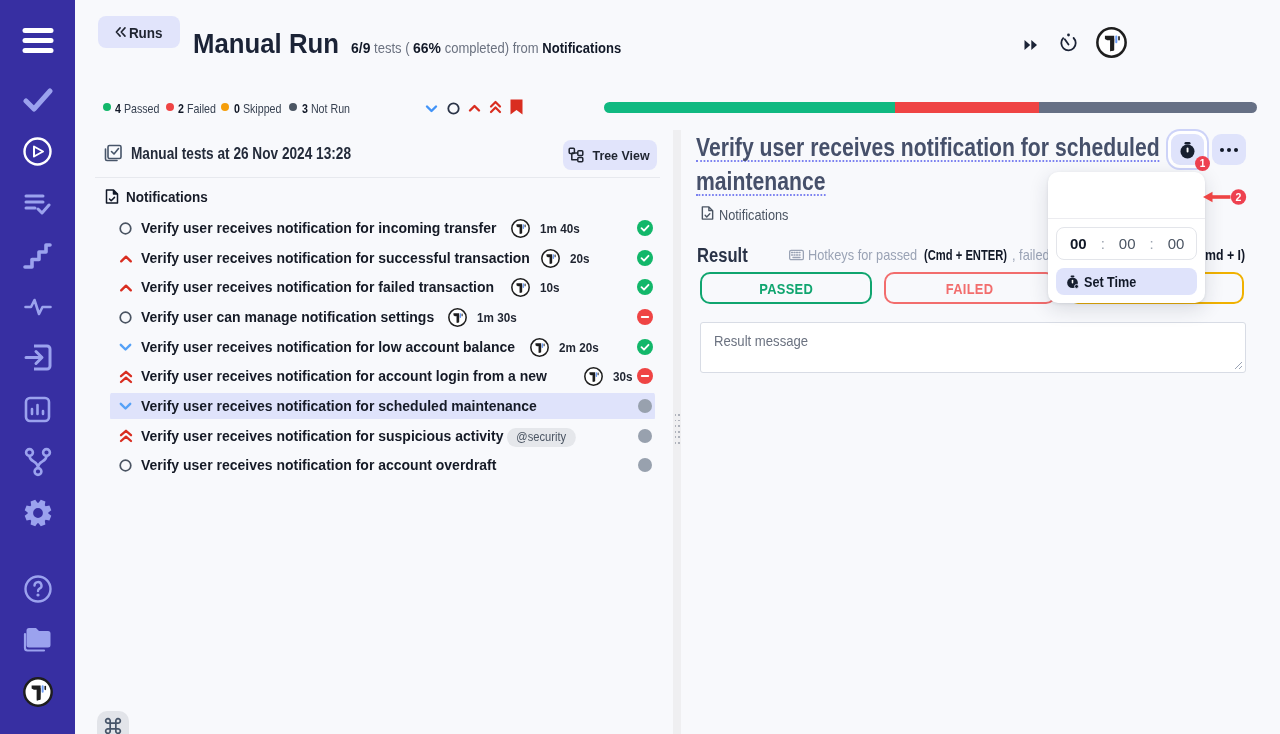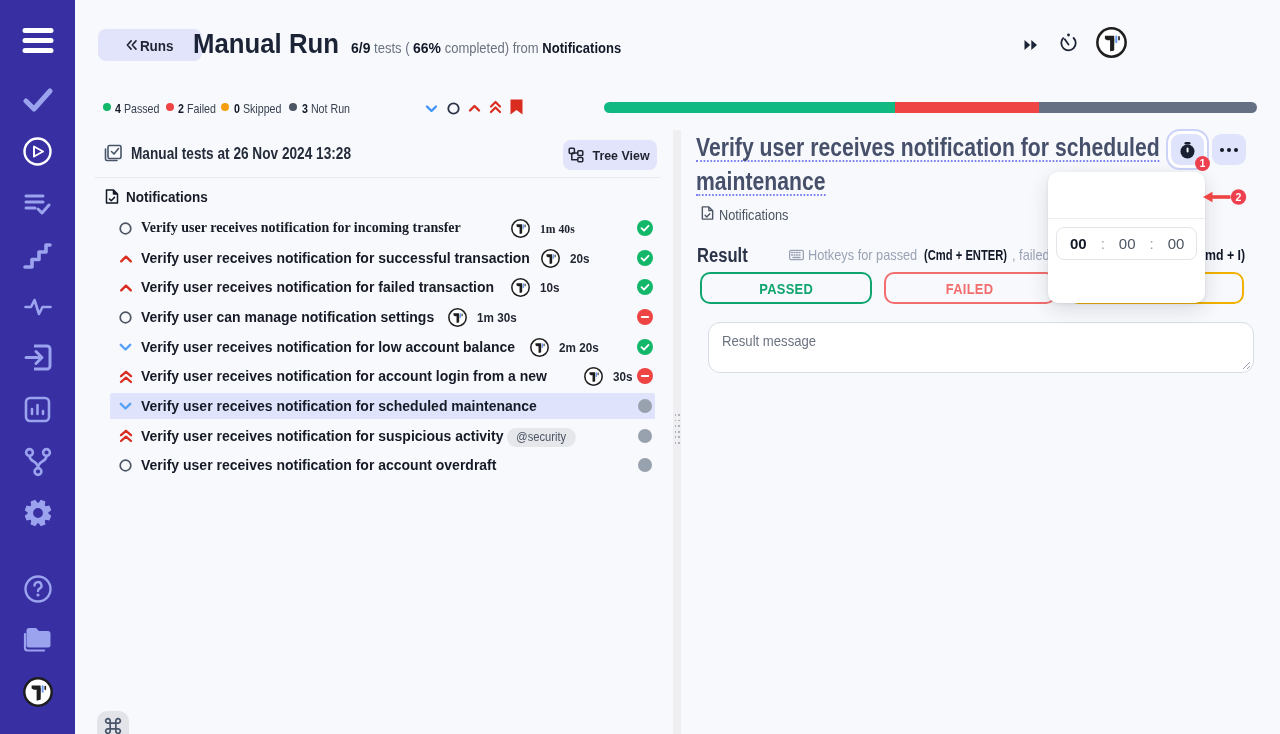--- a/index.html
+++ b/index.html
@@ -5,21 +5,21 @@
   * { margin:0; padding:0; box-sizing:border-box; }
   html,body { width:1280px; height:734px; overflow:hidden; background:#f8f9fc;
     font-family:"Liberation Sans", sans-serif; }
   .abs { position:absolute; }
   #app { position:relative; width:1280px; height:734px; }
   
   #sidebar { position:absolute; left:0; top:0; width:75px; height:734px; background:#372fa2; }
   .sic { position:absolute; left:0; width:75px; display:flex; justify-content:center; }
   
   .lavbtn { background:#e1e4fb; border-radius:8px; display:flex; align-items:center; justify-content:center; }
-  #runsbtn { left:98px; top:29px; width:104px; height:32px; font-size:15px; font-weight:600; color:#1f2430; }
+  #runsbtn { left:98px; top:16px; width:82px; height:32px; font-size:15px; font-weight:600; color:#1f2430; }
   #runsbtn span { transform:scaleX(.9); }
   #title { left:193px; top:28px; font-size:28px; font-weight:800; color:#1b2336; transform:scaleX(.92); transform-origin:0 0; white-space:nowrap;}
   #subtitle { left:351px; top:39px; font-size:14px; color:#6b7280; white-space:nowrap; transform:scaleX(.93); transform-origin:0 0;}
   #subtitle b { color:#111827; font-size:15px; }
   #finishbtn { left:1137px; top:26px; width:120px; height:34px; background:#5d5fef; border-radius:8px;
      color:#fff; font-size:15.5px; font-weight:700; display:flex; align-items:center; justify-content:center; gap:6px;}
   
   .dot { position:absolute; width:8px; height:8px; border-radius:50%; top:103px; }
   .stat { position:absolute; top:101px; font-size:13px; color:#374151; white-space:nowrap; transform:scaleX(.82); transform-origin:0 0;}
   .stat b { color:#111827; }
@@ -47,21 +47,21 @@
   #bctext { left:719px; top:206px; font-size:15px; color:#4b5563; transform:scaleX(.85); transform-origin:0 0;}
   #result { left:697px; top:244px; font-size:20px; font-weight:800; color:#2a3347; transform:scaleX(.83); transform-origin:0 0;}
   .hk { top:247px; font-size:14.5px; color:#9aa3b5; white-space:nowrap; transform:scaleX(.88); transform-origin:0 0;}
   .hkb { color:#111827; font-weight:700; font-size:14px; }
   .resbtn { position:absolute; top:272px; height:32px; border-radius:10px; background:transparent;
      display:flex; align-items:center; justify-content:center; font-size:15px; font-weight:700; letter-spacing:.3px;}
   .resbtn span { transform:scaleX(.86); }
   #passedbtn { left:700px; width:172px; border:2px solid #10a56f; color:#10a56f; }
   #failedbtn { left:884px; width:172px; border:2px solid #f26d6d; color:#f26d6d; }
   #skippedbtn { left:1068px; width:176px; border:2px solid #f0b100; color:#f0b100; }
-  #resultmsg { left:700px; top:322px; width:546px; height:51px; background:#fff; border:1px solid #d8dce5; border-radius:12px;margin-left:8px; }
+  #resultmsg { left:700px; top:322px; width:546px; height:51px; background:#fff; border:1px solid #d8dce5; border-radius:3px; }
   #resultmsg span { position:absolute; left:13px; top:9px; font-size:15px; color:#6b7280; transform:scaleX(.875); transform-origin:0 0;}
   
   #swbtn { left:1171px; top:134px; width:33px; height:31px; background:#dfe3fb; border-radius:9px;
     box-shadow:0 0 0 3px #fff, 0 0 0 5px #cdd3f8; display:flex; align-items:center; justify-content:center;}
   #dotsbtn { left:1212px; top:134px; width:34px; height:31px; background:#dfe3fb; border-radius:9px;
     display:flex; align-items:center; justify-content:center; gap:3px;}
   #dotsbtn i { width:4px; height:4px; background:#111827; border-radius:50%; }
   .badge { position:absolute; width:15px; height:15px; border-radius:50%; background:#ee4150; color:#fff;
     font-size:10px; font-weight:700; display:flex; align-items:center; justify-content:center; }
   
@@ -240,21 +240,21 @@
       <span style="transform:scaleX(.92);">Tree View</span>
     </div>
   <div class="abs" id="ldivider"></div>
   <div class="abs" id="secico"><svg width="16" height="17" viewBox="0 0 16 17" fill="none" stroke="#111827" stroke-width="1.5" stroke-linejoin="round">
         <path d="M2.5 2 H9.5 L13.5 6 V15 H2.5 Z"></path>
         <path d="M9.5 2 V6 H13.5" fill="#111827"></path>
         <path d="M5.5 11 L7.2 12.7 L10.5 9.4" stroke-linecap="round"></path>
       </svg></div>
   <div class="abs" id="sectitle">Notifications</div>
   <div id="rows">
-      <div class="row" style="top: 214px; font-family: Liberation Serif, serif;">
+      <div class="row" style="top: 214px;">
         <span class="prio"><svg width="13" height="13" viewBox="0 0 13 13" style="margin:1px;">
             <circle cx="6.5" cy="6.5" r="5.3" fill="none" stroke="#4b5563" stroke-width="1.7"></circle>
           </svg></span>
         <span class="rowtext">Verify user receives notification for incoming transfer</span>
         <span class="tlogo" style="left:401px;"><svg width="19" height="19" viewBox="0 0 32 32">
             <circle cx="16" cy="16" r="14.6" fill="#fff" stroke="#1e1e1e" stroke-width="2.6"></circle>
             <path d="M9.2 9 H18.8 V13.7 H11.6 L9.2 12.3 Z" fill="#1e1e1e"></path>
             <path d="M14.7 13.7 H18.8 V13.7 L18.3 24.2 L14.7 25 Z" fill="#1e1e1e"></path>
             <path d="M14.7 12 H18.8 V24 L14.7 25 Z" fill="#1e1e1e"></path>
             <rect x="19.9" y="8.7" width="2.1" height="8" rx="1" fill="#6b9cf6"></rect>
@@ -456,20 +456,29 @@
 
   <div class="abs" id="popup">
     <div id="pdiv"></div>
     <div id="timebox">
         <b>00</b>
         <span style="color:#9ca3af;">:</span>
         <span>00</span>
         <span style="color:#9ca3af;">:</span>
         <span>00</span>
       </div>
+    <div id="settimebtn">
+        <svg width="13" height="14" viewBox="0 0 17 18" fill="#171f30">
+          <rect x="6" y="0.5" width="5" height="2.2" rx="1.1"></rect>
+          <circle cx="8.5" cy="10" r="7"></circle>
+          <rect x="7.5" y="6" width="2" height="5" rx="1" fill="#fff"></rect>
+          <circle cx="13.8" cy="14.8" r="2.6" fill="#171f30" stroke="#dfe3fb" stroke-width="1.1"></circle>
+        </svg>
+        <span>Set Time</span>
+      </div>
   </div>
   <div class="abs" id="arrow2"><svg width="44" height="16" viewBox="0 0 44 16">
         <path d="M0 8 L9.5 2.8 V13.2 Z" fill="#ee4444"></path>
         <rect x="7.5" y="6.2" width="20" height="3.6" fill="#ee4444"></rect>
         <circle cx="35.5" cy="8" r="7.7" fill="#ee4150"></circle>
         <text x="35.5" y="11.5" font-size="10.5" font-weight="bold" fill="#fff" text-anchor="middle">2</text>
       </svg></div>
 
   <div class="abs" style="left:97px; top:711px; width:32px; height:30px; background:#e2e4e9; border-radius:10px 10px 0 0; display:flex; align-items:center; justify-content:center;">
     <svg width="18" height="18" viewBox="0 0 19 19" fill="none" stroke="#475569" stroke-width="1.8">

